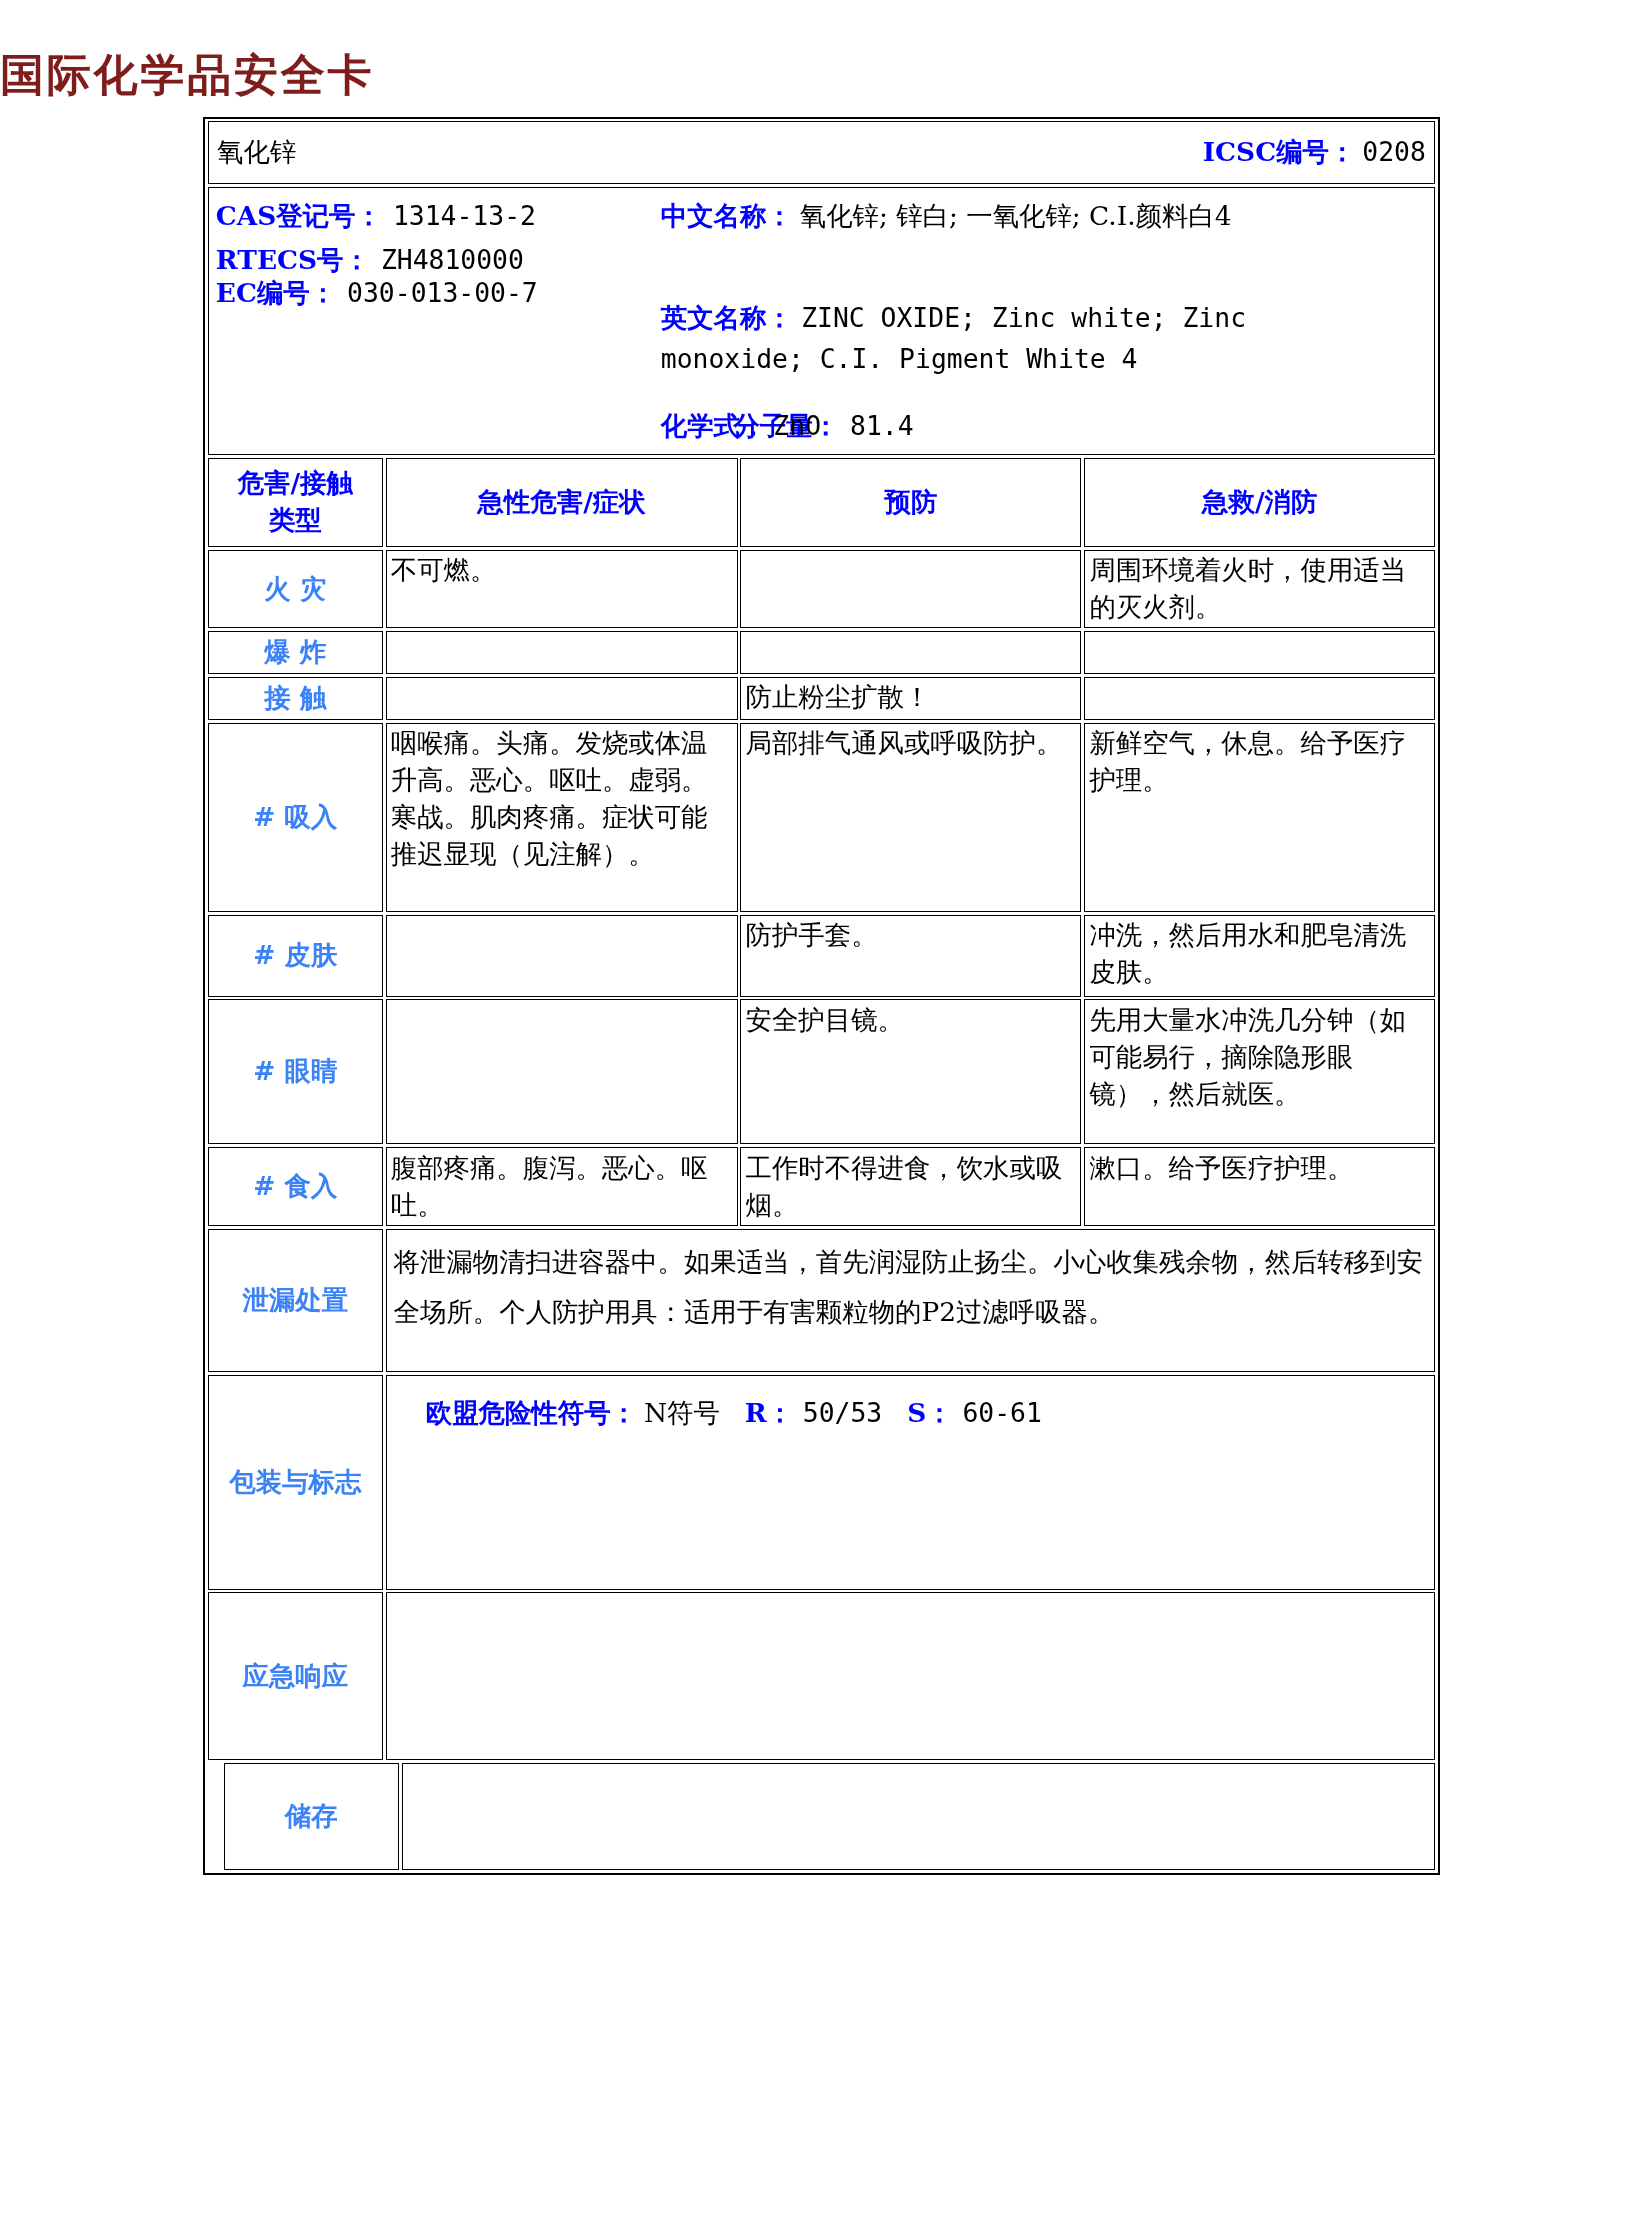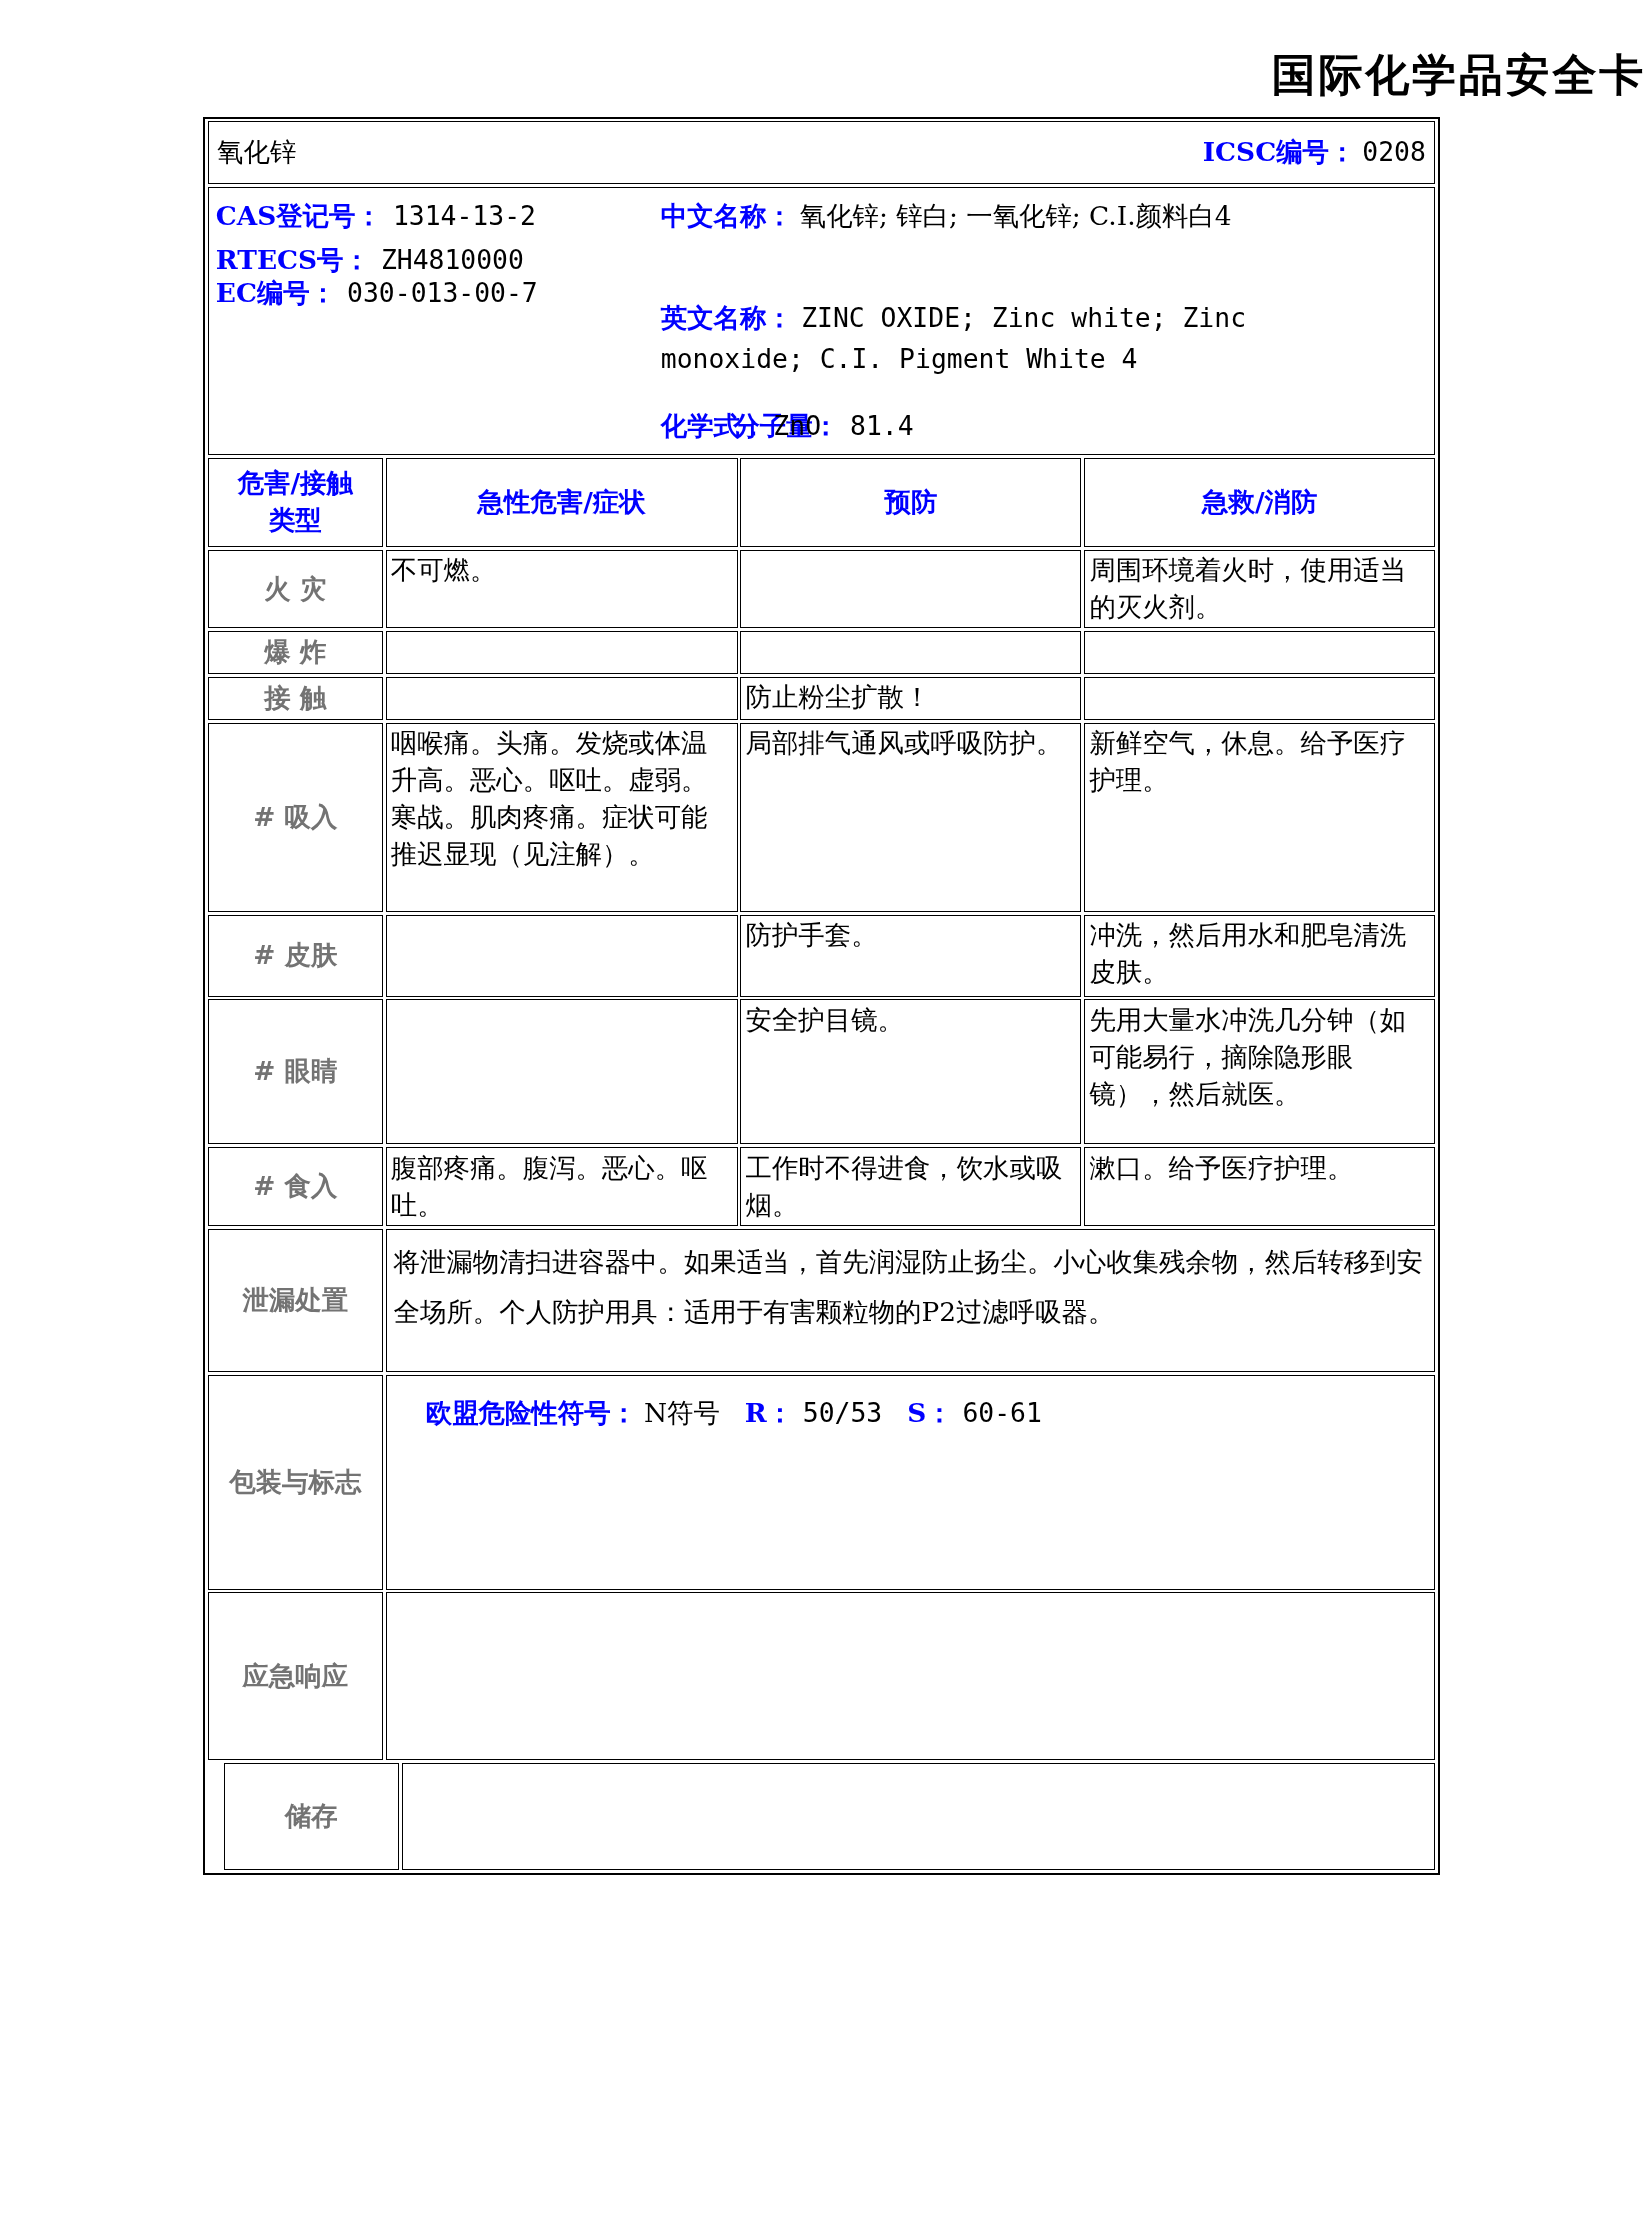--- a/index.html
+++ b/index.html
@@ -7,22 +7,22 @@
   body {
     width: 1646px; height: 2227px;
     background: #ffffff;
     color: #000000;
     font-family: "DejaVu Serif", serif;
     font-size: 26.4px;
     overflow: hidden;
   }
   .page-title {
     margin-top: 53px;
-    text-align: right;
-    color: #000000;
+    text-align: left;
+    color: #7f1d1d;
     font-weight: bold;
     font-size: 44px;
     line-height: 1;
     font-family: "Liberation Sans", sans-serif;
     letter-spacing: 2.8px;
   }
   .card {
     margin: 19.5px 0 0 203px;
     width: 1237px;
     border: 2.8px solid #000000;
@@ -62,21 +62,21 @@
   .name-en { line-height: 1.55; }
   .ids-bottom { position: absolute; left: 7px; right: 3px; bottom: 9.7px; height: 35px; text-align: center; }
   .ids-formula { position: absolute; left: 445px; top: 0; }
 
   
   .hrow { display: flex; gap: 2.8px; margin-bottom: 2.8px; }
   .card > .hrow:last-child { margin-bottom: 0; margin-left: 16px; }
   .hcell { padding: 1.4px 4.2px; line-height: 1.4; }
   .c1 { flex: 0 0 175px; display: flex; flex-direction: column;
         align-items: center; justify-content: center; text-align: center;
-        color: #737373; font-weight: bold; padding: 1.4px; }
+        color: #3b82f6; font-weight: bold; padding: 1.4px; }
   .c2 { flex: 0 0 352px; }
   .c3 { flex: 0 0 341px; }
   .c4 { flex: 1 1 auto; }
   .cwide { flex: 1 1 auto; }
   .head-cell { display: flex; flex-direction: column; align-items: center;
                justify-content: center; text-align: center;
                color: #0000ff; font-weight: bold; }
 
   .rh-head  > .hcell { min-height: 89px; }
   .rh-fire  > .hcell { min-height: 78px; }

